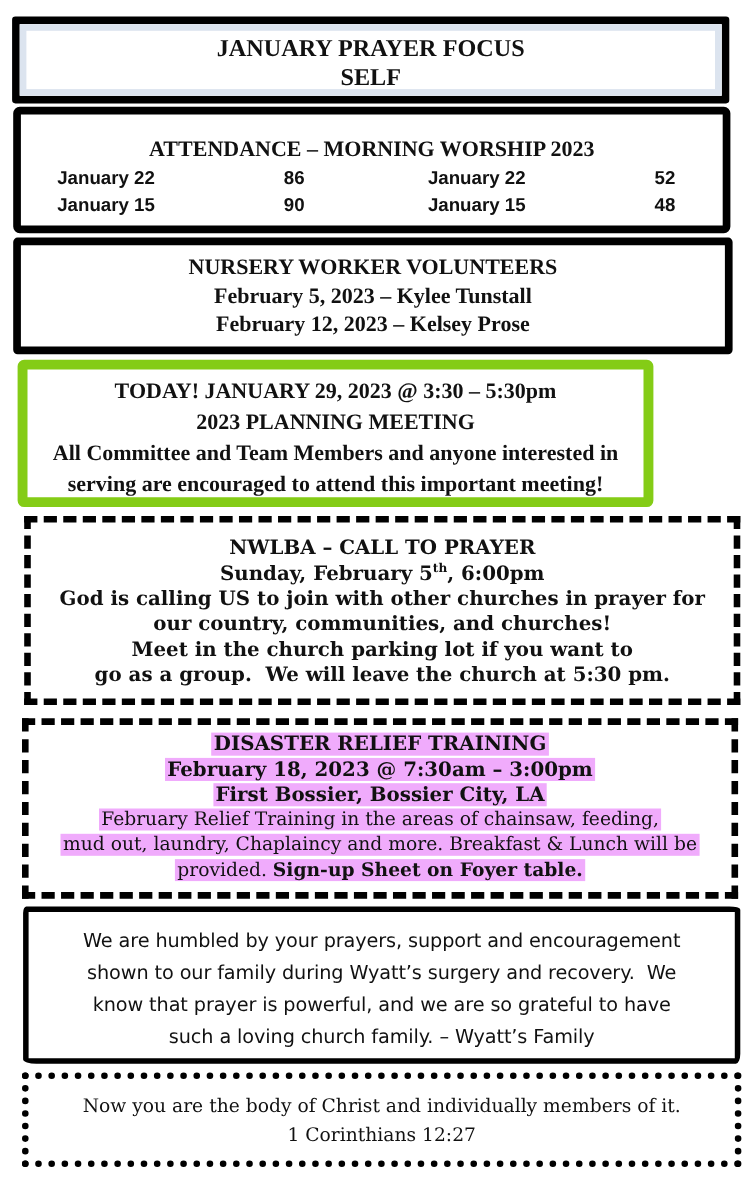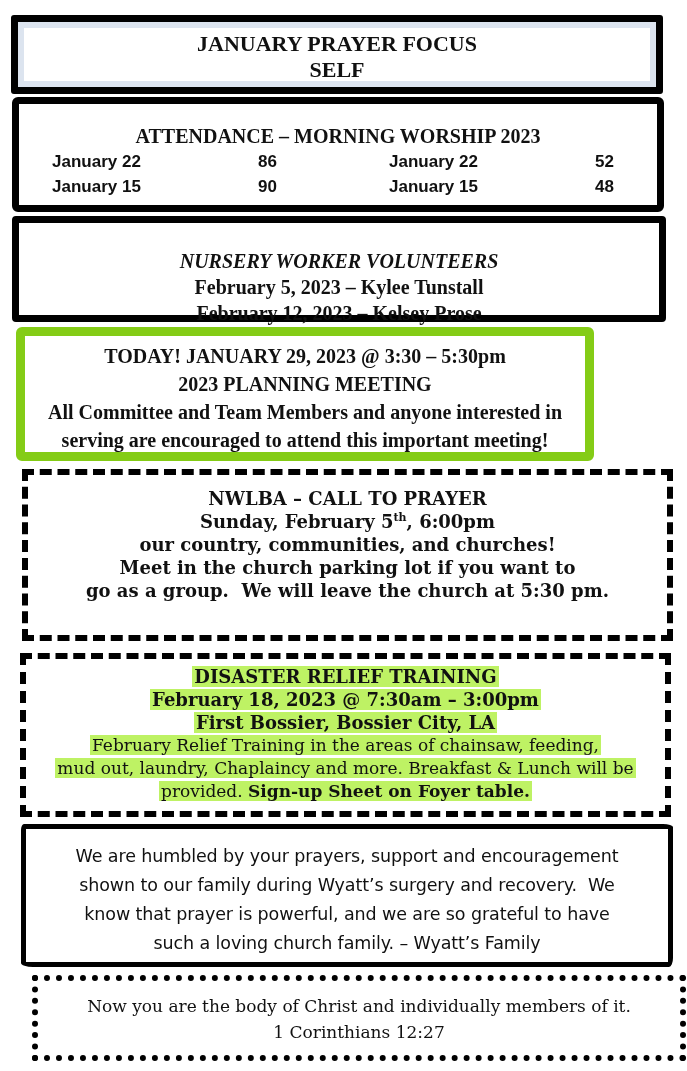--- a/index.html
+++ b/index.html
@@ -83,21 +83,21 @@
     
     #box-nursery {
       left: 12px; top: 216px; width: 654px; height: 106px;
       border: 7px solid #000;
       border-radius: 4px;
     }
     #box-nursery .line {
       font-size: 20px;
       line-height: 26px;
     }
-    #box-nursery .first { margin-top: 25px; font-style: italic; }
+    #box-nursery .first { margin-top: 7px; }
 
     
     #box-planning {
       left: 16px; top: 327px; width: 578px; height: 134px;
       border: 9px solid #84cc16;
       border-radius: 6px;
     }
     #box-planning .line {
       font-size: 20px;
       line-height: 28px;
@@ -121,41 +121,41 @@
     #box-disaster {
       left: 20px; top: 653px; width: 651px; height: 164px;
       border: 6px dashed #000;
     }
     #box-disaster .line {
       font-size: 18px;
       line-height: 23px;
     }
     #box-disaster .bold { font-weight: bold; }
     #box-disaster .first { margin-top: 6px; }
-    #box-disaster .hl { background: #bef264; padding: 0 2px; }
+    #box-disaster .hl { background: #f0abfc; padding: 0 2px; }
     #box-disaster .body-line { font-weight: normal; font-size: 17px; }
 
     
     #box-wyatt {
       left: 21px; top: 824px; width: 652px; height: 143px;
       border: 5px solid #000;
       border-radius: 3px 10px 4px 12px / 6px 3px 9px 4px;
     }
     #box-wyatt .line {
       font-family: "DejaVu Sans", sans-serif;
       font-size: 17.5px;
       line-height: 29px;
       color: #111;
       letter-spacing: -0.1px;
     }
     #box-wyatt .first { margin-top: 13px; }
 
     
     #box-scripture {
-      left: 32px; top: 975px; width: 654px; height: 86px;
+      left: 20px; top: 975px; width: 654px; height: 86px;
       border: 6px dotted #000;
     }
     #box-scripture .line {
       font-size: 17px;
       line-height: 26px;
     }
     #box-scripture .first { margin-top: 12px; }
   </style>
 </head>
 <body>
@@ -194,20 +194,21 @@
 <div class="box" id="box-planning">
   <div class="line tnr first">TODAY! JANUARY 29, 2023 @ 3:30 – 5:30pm</div>
   <div class="line tnr">2023 PLANNING MEETING</div>
   <div class="line tnr">All Committee and Team Members and anyone interested in</div>
   <div class="line tnr">serving are encouraged to attend this important meeting!</div>
 </div>
 
 <div class="box" id="box-nwlba">
   <div class="line georgia first">NWLBA – CALL TO PRAYER</div>
   <div class="line georgia"><span>Sunday, February 5</span><sup>th</sup><span>, 6:00pm</span></div>
+  <div class="line georgia">God is calling US to join with other churches in prayer for</div>
   <div class="line georgia">our country, communities, and churches!</div>
   <div class="line georgia">Meet in the church parking lot if you want to</div>
   <div class="line georgia" style="white-space:pre">go as a group.  We will leave the church at 5:30 pm.</div>
 </div>
 
 <div class="box" id="box-disaster">
   <div class="line georgia bold first"><span class="hl">DISASTER RELIEF TRAINING</span></div>
   <div class="line georgia bold"><span class="hl">February 18, 2023 @ 7:30am – 3:00pm</span></div>
   <div class="line georgia bold"><span class="hl">First Bossier, Bossier City, LA</span></div>
   <div class="line georgia body-line"><span class="hl">February Relief Training in the areas of chainsaw, feeding,</span></div>

